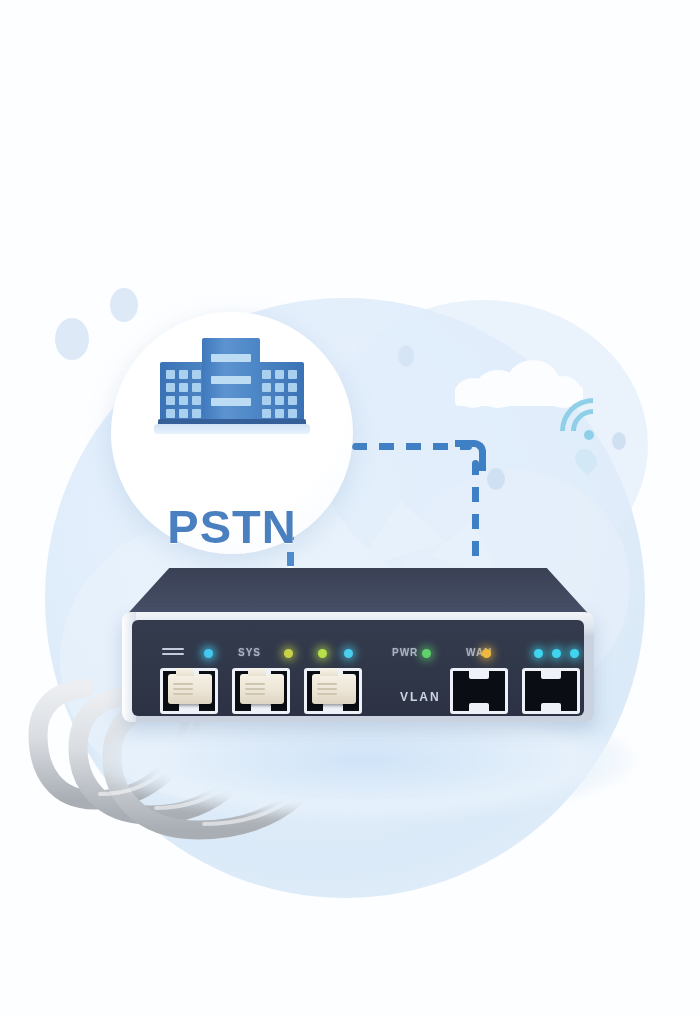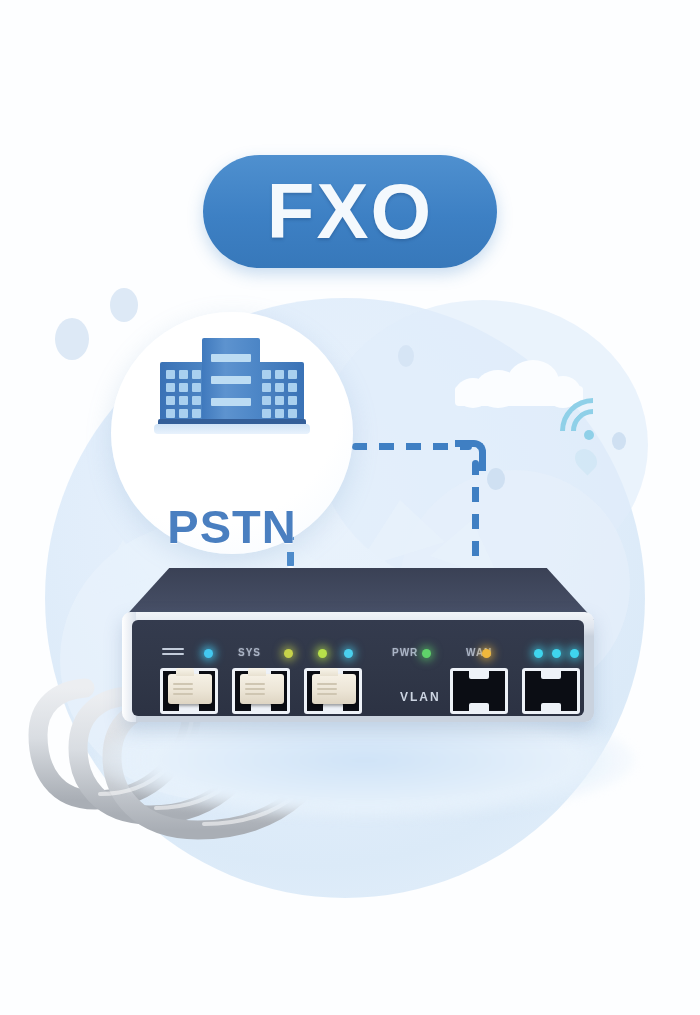--- a/index.html
+++ b/index.html
@@ -153,23 +153,20 @@
 
   <div class="deco-dot" style="left:55px;top:318px;width:34px;height:42px;"></div>
   <div class="deco-dot" style="left:110px;top:288px;width:28px;height:34px;"></div>
   <div class="deco-dot" style="left:487px;top:468px;width:18px;height:22px;background:#cfe0f2;"></div>
   <div class="deco-dot" style="left:612px;top:432px;width:14px;height:18px;background:#cfe0f2;"></div>
   <div class="deco-dot" style="left:398px;top:345px;width:16px;height:22px;background:#d6e5f5;"></div>
   <div class="deco-poly" style="left:355px;top:500px;width:90px;height:70px;clip-path:polygon(0 100%,50% 0,100% 60%);"></div>
   <div class="deco-poly" style="left:430px;top:520px;width:70px;height:60px;clip-path:polygon(0 60%,60% 0,100% 100%);"></div>
   <div class="deco-poly" style="left:90px;top:540px;width:60px;height:55px;clip-path:polygon(0 100%,55% 0,100% 70%);"></div>
 
-  <div class="fxo-badge">
-    <span>FXO</span>
-  </div>
 
   <div class="cloud">
     <div class="c" style="left:20px;top:10px;width:46px;height:38px;"></div>
     <div class="c" style="left:52px;top:0px;width:52px;height:44px;"></div>
     <div class="c" style="left:0px;top:18px;width:36px;height:30px;"></div>
     <div class="c" style="left:90px;top:16px;width:36px;height:32px;"></div>
     <div class="base"></div>
   </div>
 
   <div class="wifi">

